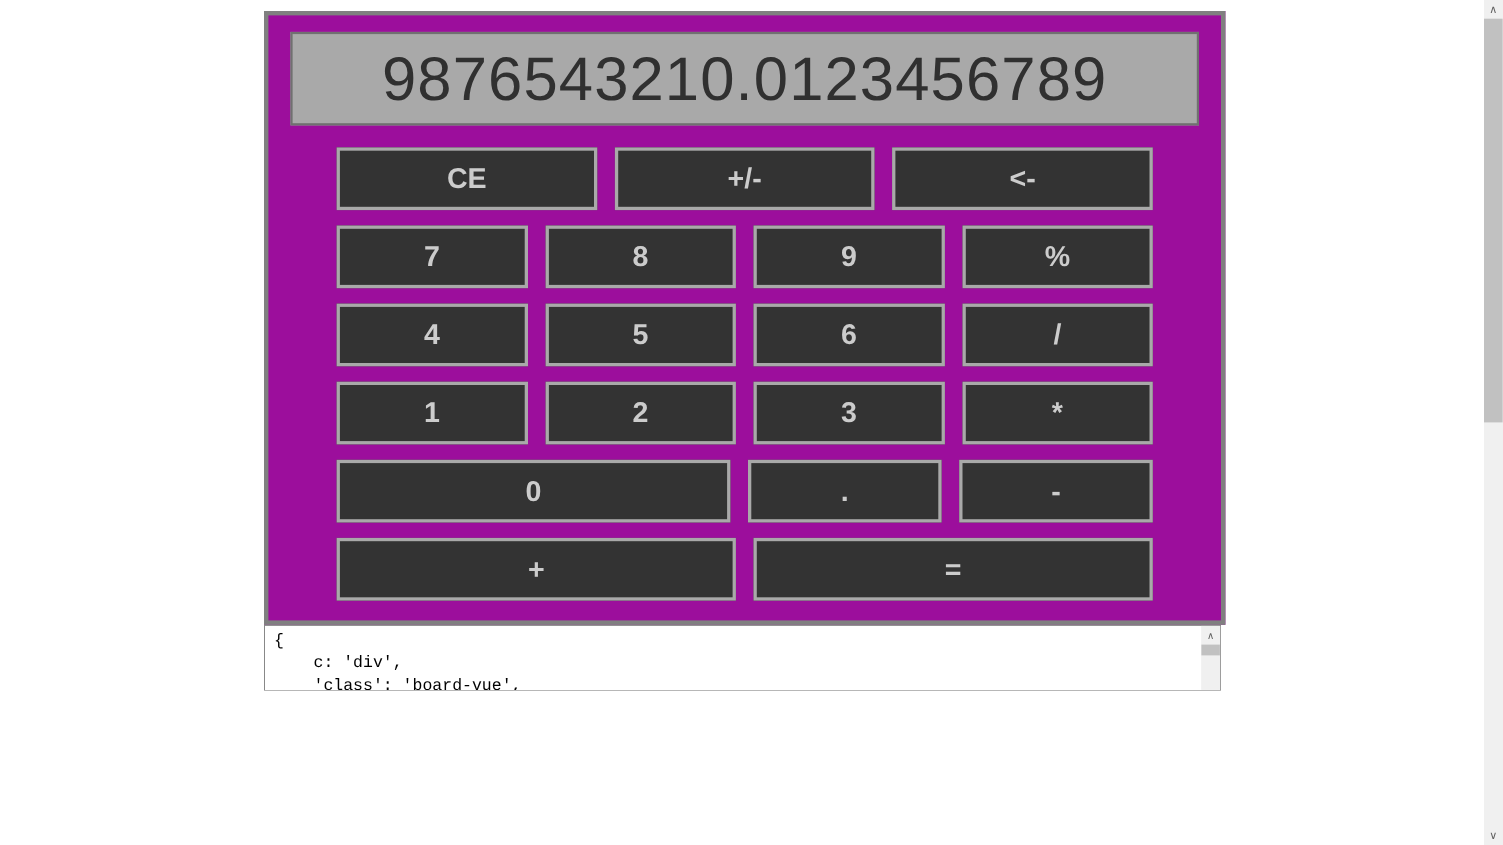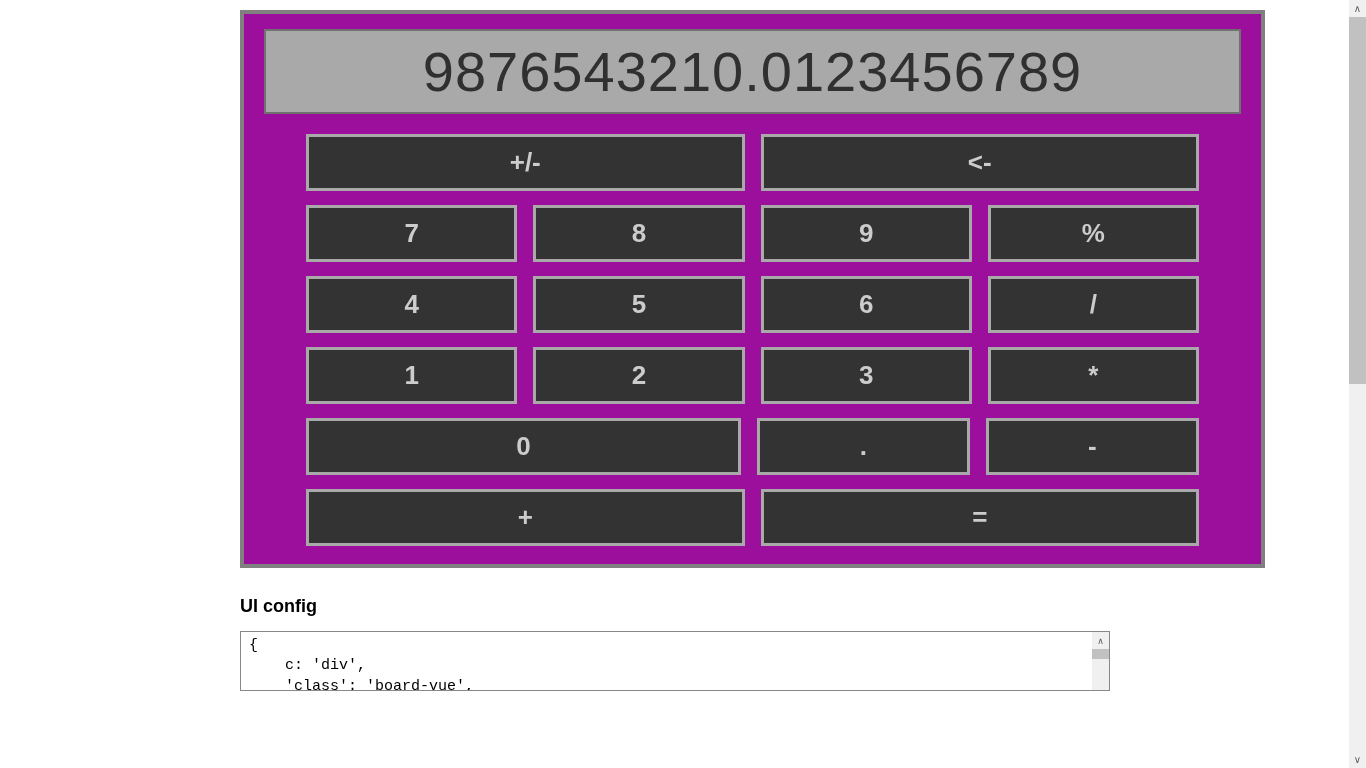--- a/index.html
+++ b/index.html
@@ -13,21 +13,21 @@
       padding: 10px 20px 0 20px;
     }
     .page-wrapper {
       max-width: 1110px;
       margin-left: 220px;
     }
     .calculator {
       background: #9c0e9c;
       border: 4px solid #808080;
       padding: 15px 20px 18px 20px;
-      width: 1025px;
+      width: 874px;
     }
     .display {
       background: #a9a9a9;
       border: 2px solid #707070;
       color: #303030;
       font-size: 56px;
       font-weight: normal;
       text-align: center;
       padding: 8px 10px;
       margin-bottom: 20px;
@@ -145,20 +145,21 @@
   </style>
 </head>
 <body>
 
 <div class="page-wrapper">
 
   <div class="calculator">
     <div class="display">9876543210.0123456789</div>
     <div id="button-rows">
         <div class="button-row">
+          <button class="calc-btn">CE</button>
           <button class="calc-btn">+/-</button>
           <button class="calc-btn">&lt;-</button>
         </div>
         <div class="button-row">
           <button class="calc-btn">7</button>
           <button class="calc-btn">8</button>
           <button class="calc-btn">9</button>
           <button class="calc-btn">%</button>
         </div>
         <div class="button-row">
@@ -178,21 +179,20 @@
           <button class="calc-btn">.</button>
           <button class="calc-btn">-</button>
         </div>
         <div class="button-row">
           <button class="calc-btn" style="flex: 2.07 1 0%;">+</button>
           <button class="calc-btn" style="flex: 2.07 1 0%;">=</button>
         </div>
       </div>
   </div>
 
-  <h3 class="section-heading">UI config</h3>
 
   <div class="config-wrapper">
     <div class="config-box">{
     c: 'div',
     'class': 'board-vue',</div>
     <div class="config-scroll">
       <div class="arrow">∧</div>
       <div class="thumb2"></div>
       <div class="track2"></div>
     </div>

